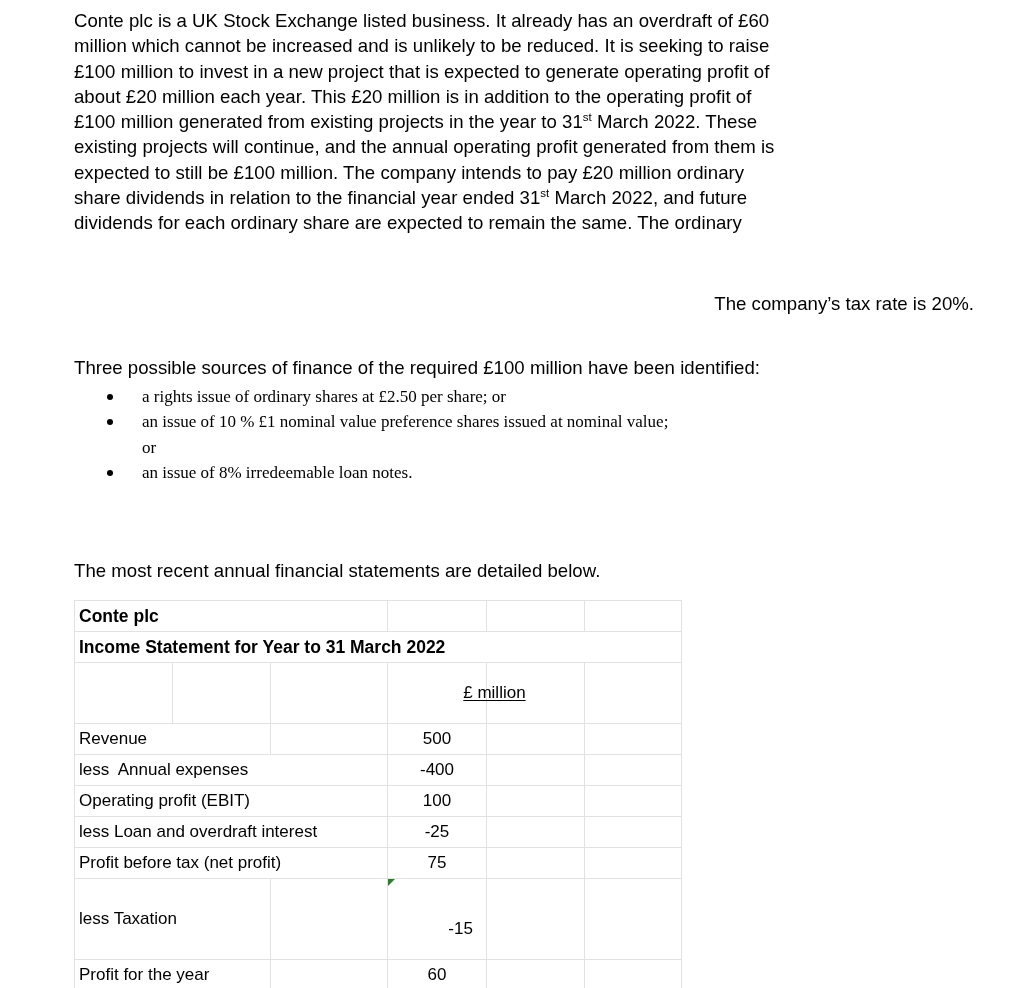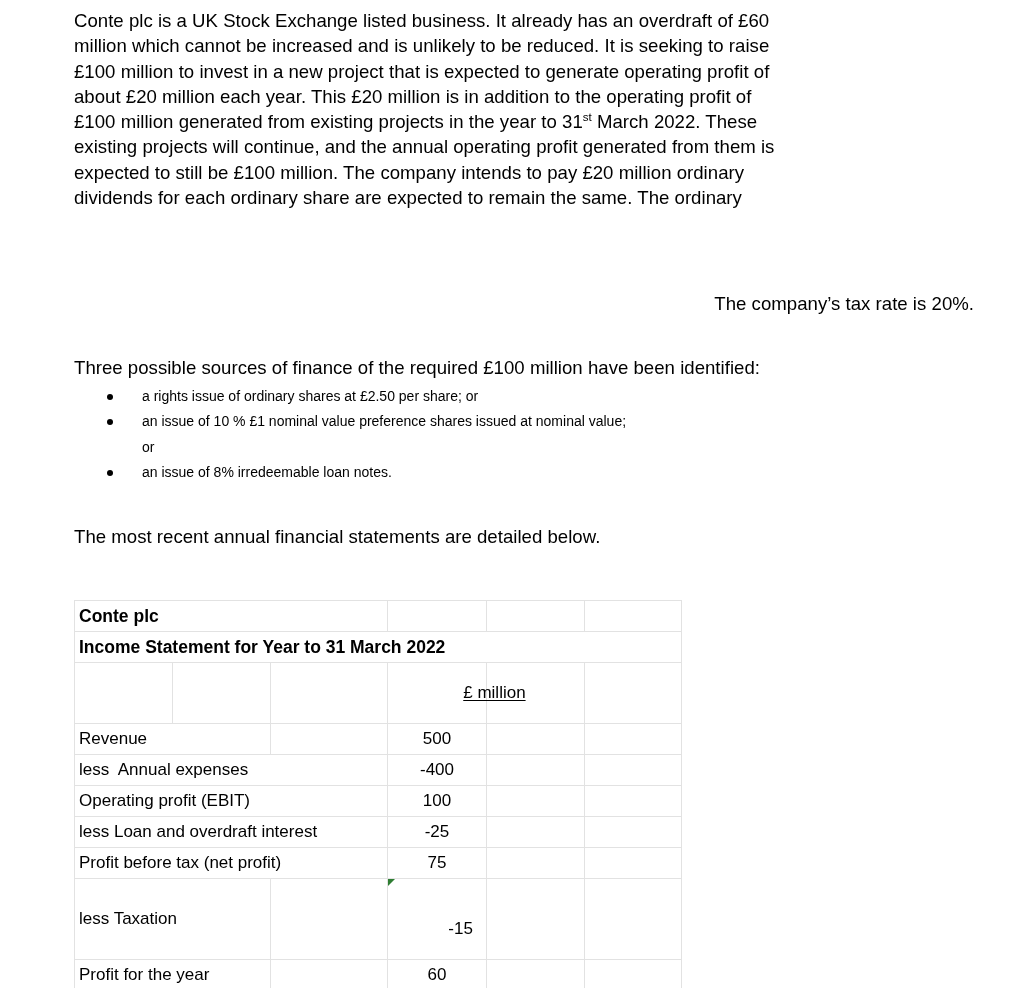--- a/index.html
+++ b/index.html
@@ -31,38 +31,39 @@
     font-family: "Liberation Sans", sans-serif;
     font-size: 18.6px;
     line-height: 25.3px;
     color: #000;
     letter-spacing: 0.02px;
   }
 
   .para-intro { top: 8px; }
   .para-tax   { top: 291px; text-align: right; }
   .para-sources { top: 355px; }
-  .para-statements { top: 524px; }
+  .para-statements { top: 558px; }
 
   .para-line { white-space: pre; }
 
   sup.ord {
     font-size: 0.62em;
     vertical-align: super;
     line-height: 0;
   }
 
   
   .bullets {
     position: absolute;
     left: 74px;
     top: 384px;
     width: 900px;
-    font-size: 14px;
+    font-size: 17px;
     line-height: 25.3px;
+    font-family: Liberation Serif, serif;
   }
   .bullet-row {
     position: relative;
     padding-left: 68px;
     min-height: 25.3px;
   }
   .bullet-dot {
     position: absolute;
     left: 33px;
     top: 10px;
@@ -144,20 +145,21 @@
 <div id="page">
 
   <div class="prose para-intro">
     <div class="para-line">Conte plc is a UK Stock Exchange listed business. It already has an overdraft of £60</div>
     <div class="para-line">million which cannot be increased and is unlikely to be reduced. It is seeking to raise</div>
     <div class="para-line">£100 million to invest in a new project that is expected to generate operating profit of</div>
     <div class="para-line">about £20 million each year. This £20 million is in addition to the operating profit of</div>
     <div class="para-line">£100 million generated from existing projects in the year to 31<sup class="ord">st</sup> March 2022. These</div>
     <div class="para-line">existing projects will continue, and the annual operating profit generated from them is</div>
     <div class="para-line">expected to still be £100 million. The company intends to pay £20 million ordinary</div>
+    <div class="para-line">share dividends in relation to the financial year ended 31<sup class="ord">st</sup> March 2022, and future</div>
     <div class="para-line">dividends for each ordinary share are expected to remain the same. The ordinary</div>
   </div>
 
   <div class="prose para-tax">
     <div class="para-line">The company’s tax rate is 20%.</div>
   </div>
 
   <div class="prose para-sources">
     <div class="para-line">Three possible sources of finance of the required £100 million have been identified:</div>
   </div>

